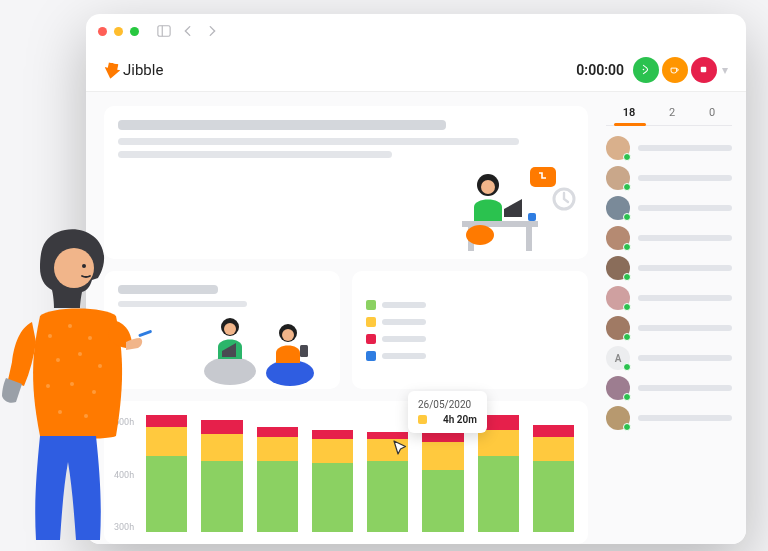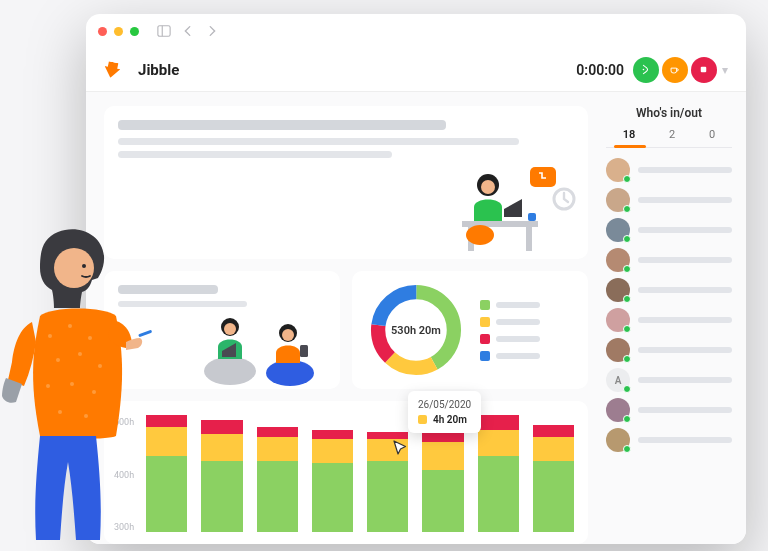--- a/index.html
+++ b/index.html
@@ -35,21 +35,21 @@
   .tb-icons { display:flex; align-items:center; gap:10px; margin-left:10px; color:#b7b7bc; }
   .tb-icons svg { width:14px; height:14px; }
   .header {
     height: 44px;
     display:flex;
     align-items:center;
     justify-content:space-between;
     padding: 0 18px;
     border-bottom:1px solid #eee;
   }
-  .logo { display:flex; align-items:center; gap:18px; font-weight:700; font-size:15px; color:#222;}
+  .logo { display:flex; align-items:flex-end; gap:3px; font-weight:400; font-size:15px; color:#222;}
   .logo-mark {
     width:16px; height:16px; background:#ff7a00;
     clip-path: polygon(20% 0,80% 0,80% 35%,100% 35%,50% 100%,0 35%,20% 35%);
     transform: rotate(12deg);
   }
   .header-right { display:flex; align-items:center; gap:3px; }
   .timer { font-weight:600; font-size:14px; color:#222; margin-right:6px; }
   .circ-btn { width:26px; height:26px; border-radius:50%; display:flex; align-items:center; justify-content:center; }
   .circ-btn.play{background:#2bc24f;}
   .circ-btn.break{background:#ff9500;}
@@ -97,21 +97,21 @@
   .chart-card { padding:14px 14px 4px 14px; position:relative; height:170px;}
   .yaxis { position:absolute; left:10px; top:16px; bottom:12px; display:flex; flex-direction:column; justify-content:space-between; font-size:9px; color:#b8bac0;}
   .bars { position:absolute; left:42px; right:14px; bottom:12px; top:12px; display:flex; align-items:flex-end; gap:14px;}
   .barcol { flex:1; display:flex; flex-direction:column; justify-content:flex-end; height:100%;}
   .seg { width:100%; }
   .seg.g{background:#8bd162;} .seg.y{background:#ffc93e;} .seg.r{background:#e6204b;}
   .tooltip {
     position:absolute; background:#fff; border-radius:6px; box-shadow:0 4px 14px rgba(0,0,0,0.15);
     padding:8px 10px; font-size:10px; color:#555; top:-10px; left:304px; z-index:5;
   }
-  .tooltip .tt-row{display:flex;align-items:center;gap:6px;margin-top:4px;font-weight:600;color:#222;}
+  .tooltip .tt-row{display:flex;align-items:center;gap:16px;margin-top:4px;font-weight:600;color:#222;}
   .tooltip .tt-sw{width:9px;height:9px;background:#ffc93e;border-radius:2px;}
   .cursor { position:absolute; left:288px; top:38px; z-index:6;}
   .side {
     width:148px;
     padding:14px 14px 0 8px;
     background:#fafafb;
   }
   .side-title { font-size:12px; font-weight:600; color:#333; text-align:center; margin-bottom:8px;}
   .tabs { display:flex; justify-content:space-around; font-size:11px; color:#777; border-bottom:1px solid #e8e8ec; padding-bottom:6px; position:relative;}
   .tabs .active{color:#222; font-weight:600;}
@@ -212,29 +212,20 @@
             <path d="M34 46c0-10 24-10 24 0v12H34z" fill="#2bb56a"></path>
             <path d="M38 50l14-8v14H38z" fill="#4a4a52"></path>
             <ellipse cx="106" cy="72" rx="24" ry="13" fill="#2f5de1"></ellipse>
             <circle cx="104" cy="32" r="9" fill="#1f1f1f"></circle>
             <circle cx="104" cy="34" r="6" fill="#f1b58a"></circle>
             <path d="M92 52c0-10 24-10 24 0v10H92z" fill="#ff7a00"></path>
             <rect x="116" y="44" width="8" height="12" rx="1.5" fill="#4a4a52"></rect>
           </svg>
         </div>
         <div class="card donut-card" style="height:118px;">
-          <div class="donut-wrap">
-            <svg id="donut-svg" width="100" height="100" viewBox="0 0 42 42">
-                <circle cx="21" cy="21" r="15.915" fill="none" stroke="#8bd162" stroke-width="6" stroke-dasharray="42 58" stroke-dashoffset="25"></circle>
-                <circle cx="21" cy="21" r="15.915" fill="none" stroke="#ffc93e" stroke-width="6" stroke-dasharray="20 80" stroke-dashoffset="-17"></circle>
-                <circle cx="21" cy="21" r="15.915" fill="none" stroke="#e6204b" stroke-width="6" stroke-dasharray="15 85" stroke-dashoffset="-37"></circle>
-                <circle cx="21" cy="21" r="15.915" fill="none" stroke="#2f7de1" stroke-width="6" stroke-dasharray="23 77" stroke-dashoffset="-52"></circle>
-              </svg>
-            <div class="donut-center">530h 20m</div>
-          </div>
           <div class="legend" id="donut-legend">
               <div class="legend-row">
                 <span class="sw" style="background: rgb(139, 209, 98);"></span>
                 <span class="bar"></span>
               </div>
               <div class="legend-row">
                 <span class="sw" style="background: rgb(255, 201, 62);"></span>
                 <span class="bar"></span>
               </div>
               <div class="legend-row">
@@ -304,21 +295,20 @@
               <span>4h 20m</span>
             </div>
         </div>
         <svg class="cursor" width="18" height="18" viewBox="0 0 18 18">
           <path d="M2 2l4 13 2.5-5 5-2.5z" fill="#fff" stroke="#333" stroke-width="1.2" stroke-linejoin="round"></path>
         </svg>
       </div>
     </div>
 
     <div class="side">
-      <div class="side-title">Who's in/out</div>
       <div class="tabs" id="side-tabs">
         <div class="tab-underline"></div>
       <div class="active">18</div>
           <div>2</div>
           <div>0</div>
         </div>
       <div class="people" id="people">
           <div class="person">
             <div class="avatar" style="background: rgb(217, 176, 140);">
               <span class="status"></span>

